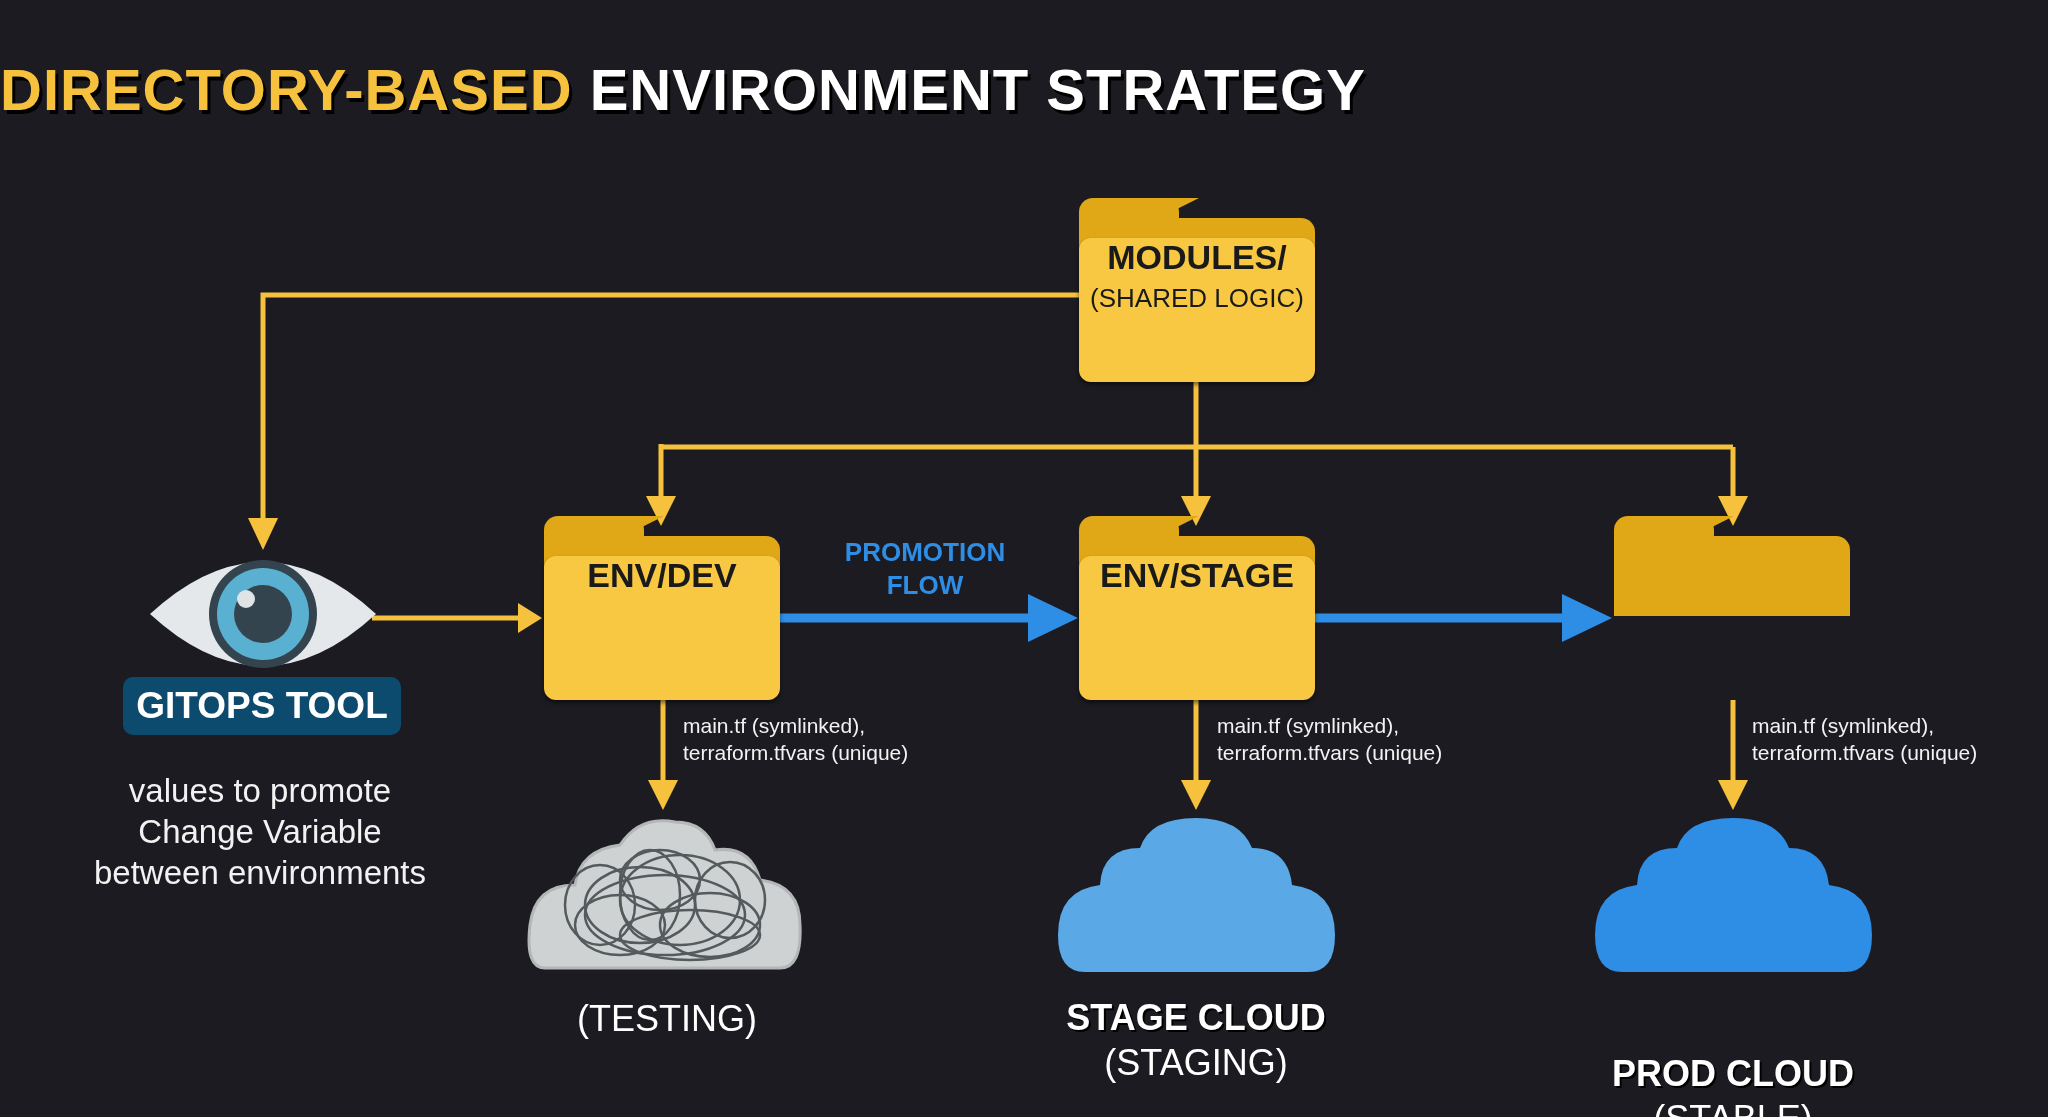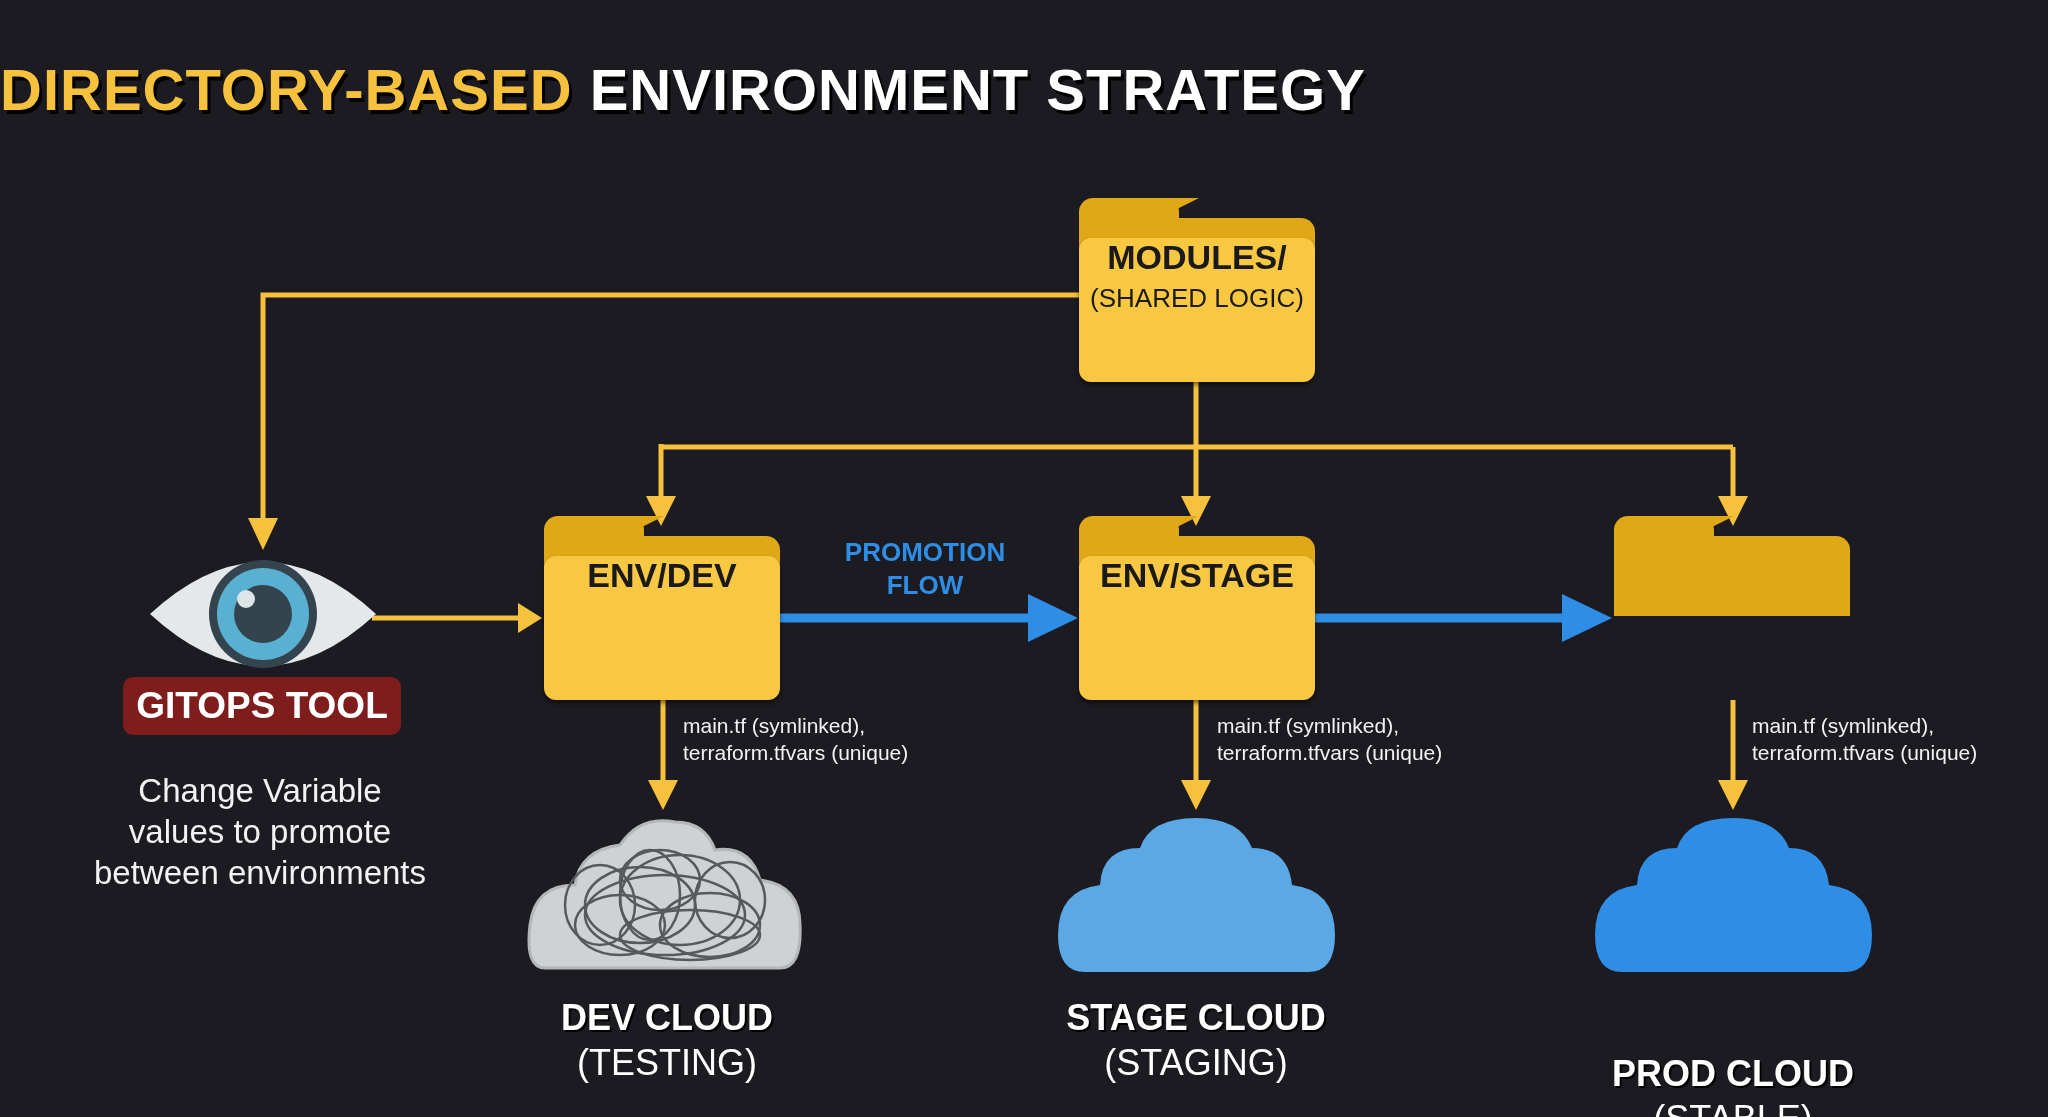--- a/index.html
+++ b/index.html
@@ -40,21 +40,21 @@
   .folder .lbl { font-size:34px; font-weight:bold; }
   .folder .sub { font-size:26px; margin-top:6px; }
   .note { position:absolute; color:#f2f2f2; font-size:21px; line-height:27px; }
   .cloudlbl { position:absolute; width:320px; text-align:center; color:#fff; }
   .cloudlbl .n { font-size:36px; font-weight:bold; line-height:44px; text-shadow:2px 2px 0 #000; }
   .cloudlbl .s { font-size:36px; line-height:46px; }
   .promo { position:absolute; left:830px; top:536px; width:190px; text-align:center;
            color:#2e8de4; font-size:26px; font-weight:bold; line-height:33px; }
   .gitops {
     position:absolute; left:123px; top:677px; width:278px; height:58px;
-    background:#7f1d1d; border-radius:10px; color:#fff;
+    background:#0c4a6e; border-radius:10px; color:#fff;
     font-size:37px; font-weight:bold; text-align:center; line-height:58px;
   }
   .gitnote { position:absolute; left:60px; top:770px; width:400px; text-align:center;
              color:#f2f2f2; font-size:33px; line-height:41px; }
 </style>
 </head>
 <body>
 
 <div class="title">
   <span class="t1">DIRECTORY-BASED</span>
@@ -171,27 +171,26 @@
   <div>main.tf (symlinked),</div>
   <div>terraform.tfvars (unique)</div>
 </div>
 <div class="note" style="left:1752px;top:712px;">
   <div>main.tf (symlinked),</div>
   <div>terraform.tfvars (unique)</div>
 </div>
 
 <div class="gitops">GITOPS TOOL</div>
 <div class="gitnote">
+  <div>values to promote</div>
   <div>Change Variable</div>
-  <div>values to promote</div>
   <div>between environments</div>
 </div>
 
 <div class="cloudlbl" style="left:507px;top:996px;">
-  <div class="n">DEV CLOUD</div>
   <div class="s">(TESTING)</div>
 </div>
 <div class="cloudlbl" style="left:1036px;top:996px;">
   <div class="n">STAGE CLOUD</div>
   <div class="s">(STAGING)</div>
 </div>
 <div class="cloudlbl" style="left:1573px;top:1052px;">
   <div class="n">PROD CLOUD</div>
   <div class="s">(STABLE)</div>
 </div>

